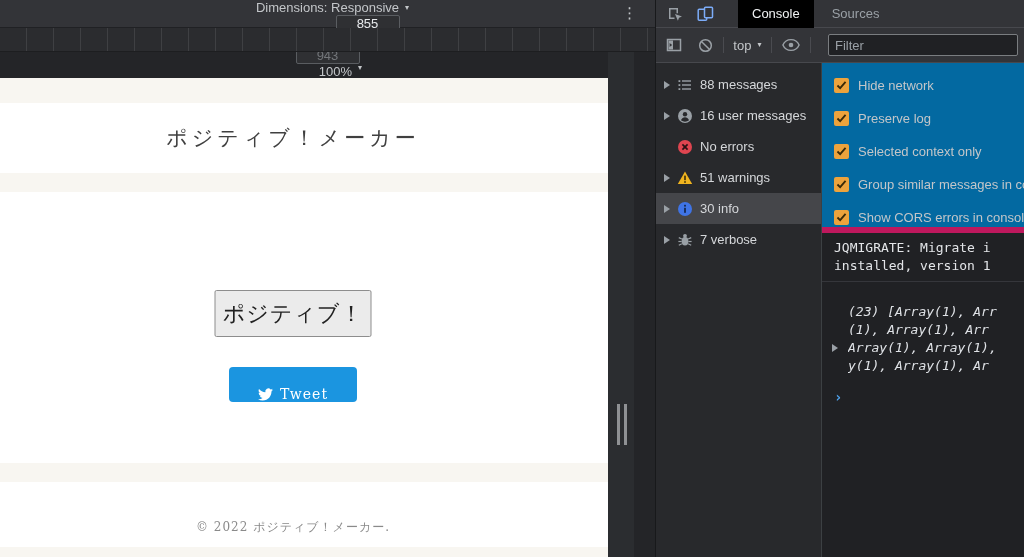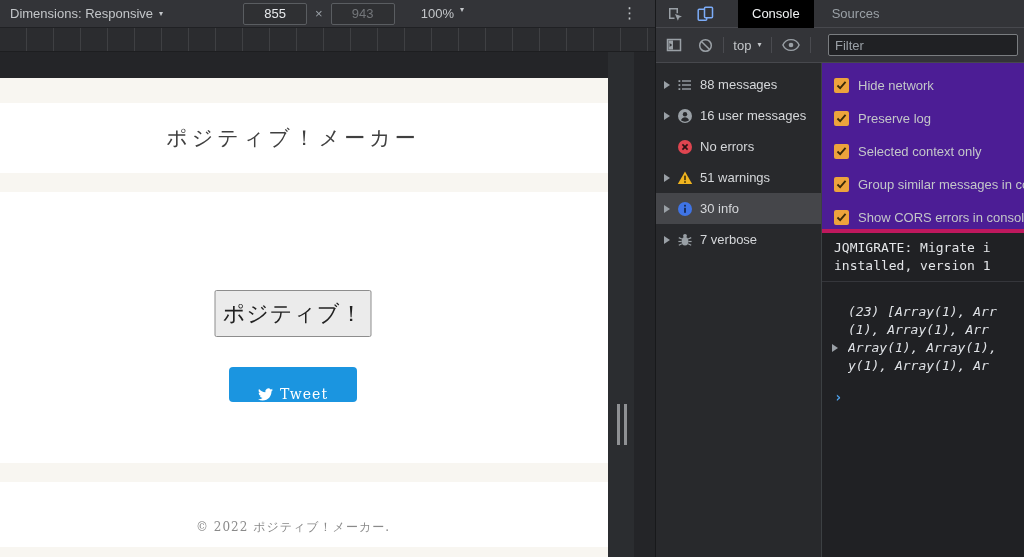--- a/index.html
+++ b/index.html
@@ -6,21 +6,21 @@
   html,body { background:#202124; }
   .screen {
     position:relative; width:1024px; height:557px; overflow:hidden;
     font-family:"Liberation Sans", sans-serif; font-size:13px;
     background:#242528;
   }
   
   .device-toolbar {
     position:absolute; left:0; top:0; width:655px; height:28px;
     background:#333438; border-bottom:1px solid #202124;
-    display:flex; align-items:center; color:#c3c6c9;
+    display:flex; align-items:center; color:#c3c6c9;flex-direction:column;
   }
   .dim-label { margin-left:10px; display:flex; align-items:center; gap:6px; cursor:default; }
   .caret { font-size:8px; color:#c3c6c9; line-height:1; }
   .size-input {
     width:64px; height:22px; background:#2f3033; border:1px solid #5a5d61;
     border-radius:2px; color:#e8eaed; text-align:center; font-size:13px;
     font-family:"Liberation Sans", sans-serif; outline:none;
   }
   .size-input.dim { color:#73767a; }
   .w-box { margin-left:80px; }
@@ -92,21 +92,21 @@
   .filter-input::placeholder { color:#9aa0a6; }
   .con-body { position:absolute; left:0; top:63px; width:100%; height:494px; display:flex; }
   .con-sidebar { width:166px; height:100%; background:#28292c; border-right:1px solid #3c4043; padding-top:6px;text-align:center; }
   .sb-row { height:31px; display:flex; align-items:center; padding-left:8px; color:#d5d7da; cursor:pointer; white-space:nowrap; }
   .sb-row.selected { background:#45464a; }
   .sb-caret { width:13px; display:flex; align-items:center; }
   .tri-right { width:0; height:0; border-left:6px solid #9aa0a6; border-top:4px solid transparent; border-bottom:4px solid transparent; }
   .sb-icon { width:16px; height:16px; margin-right:7px; flex:none; }
   .sb-label { overflow:hidden; text-overflow:ellipsis; max-width:116px; }
   .con-main { flex:1; height:100%; display:flex; flex-direction:column; overflow:hidden; }
-  .con-settings { height:170px; background:#4c1d95; border-bottom:4px solid #be185d; padding-top:6px; }
+  .con-settings { height:170px; background:#0369a1; border-bottom:6px solid #be185d; padding-top:6px; }
   .ck-row { height:33px; display:flex; align-items:center; padding-left:12px; color:#c3c6c9; white-space:nowrap; overflow:hidden; cursor:pointer; }
   .ckbox { width:15px; height:15px; background:#eda33c; border-radius:2px; margin-right:9px; flex:none; display:flex; align-items:center; justify-content:center; }
   .con-messages { flex:1; background:#202124; font-family:"DejaVu Sans Mono", monospace; font-size:13px; color:#e3e5e8; overflow:hidden; }
   .msg-info { padding:6px 17px 6px 12px; border-bottom:1px solid #35363b; line-height:18px; }
   .msg-line { white-space:nowrap; overflow:hidden; }
   .msg-array { position:relative; padding:21px 4px 4px 26px; line-height:18px; font-style:italic; color:#dfe2e6; }
   .msg-array .tri-right { position:absolute; left:10px; top:62px; }
   .prompt-row { padding:10px 0 0 12px; }
   .prompt { color:#4d9fe8; font-weight:bold; font-size:14px; }
 </style>

